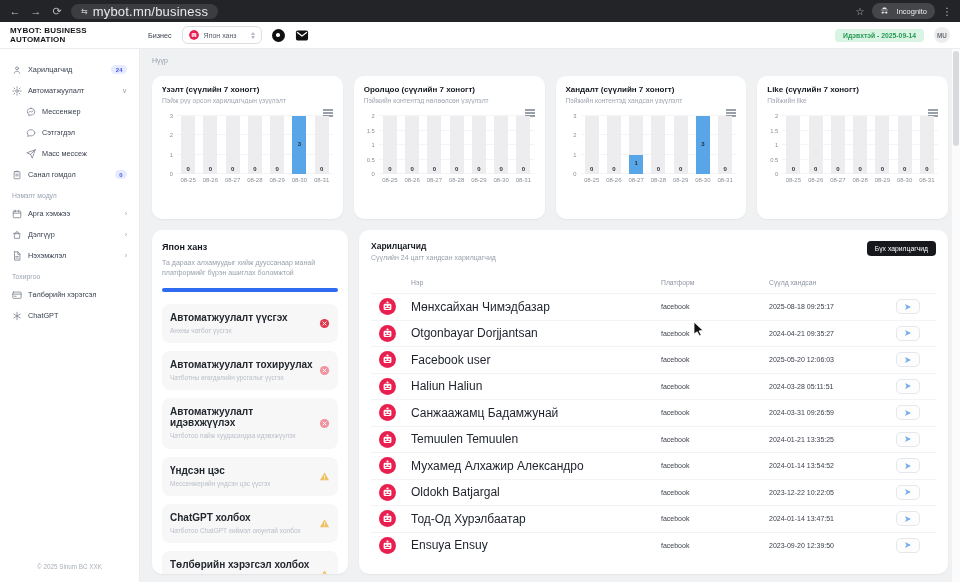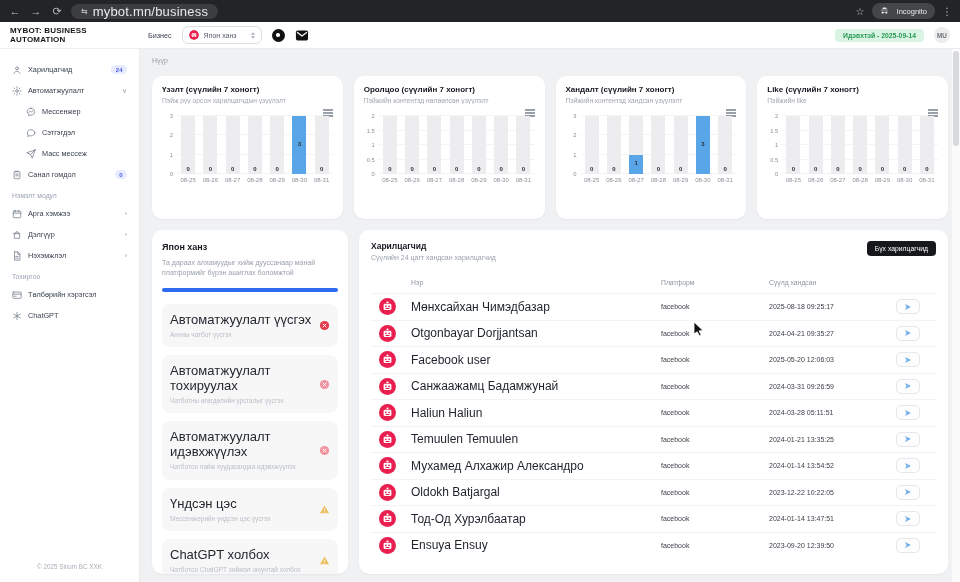--- a/index.html
+++ b/index.html
@@ -78,21 +78,21 @@
   .bottom-row { display:grid; grid-template-columns:196px 1fr; gap:11px; margin-top:11px; align-items:start; }
   .panel { background:#fff; border-radius:10px; box-shadow:0 1px 2px rgba(20,24,33,.05); }
 
   .onboard { padding:12px 10px; height:344px; overflow:hidden; }
   .ob-title { font-size:9px; font-weight:bold; color:#14181f; }
   .ob-desc { font-size:7px; color:#9aa1ac; line-height:1.45; margin-top:6px; }
   .ob-progress { height:4px; border-radius:2px; margin:10px 0 12px; }
   .steps { display:flex; flex-direction:column; gap:8px; }
   .step { background:#f7f7f8; border-radius:8px; padding:8px 8px; display:flex; align-items:center; gap:6px; cursor:pointer; }
   .step-main { flex:1; }
-  .step-title { font-size:13px; font-weight:normal; color:#23282f; }
+  .step-title { font-size:10px; font-weight:bold; color:#23282f; }
   .step-sub { font-size:6.5px; color:#b9bfc7; margin-top:3px; line-height:1.4; }
   .st-ic { width:11px; height:11px; flex:none; }
 
   .customers { padding:11px 12px; height:344px; overflow:hidden; }
   .cust-head { display:flex; align-items:flex-start; }
   .cust-titles { flex:1; }
   .cust-title { font-size:8.5px; font-weight:bold; color:#14181f; }
   .cust-sub { font-size:7px; color:#9aa1ac; margin-top:3px; }
   .all-btn { background:#17181b; color:#fff; font-size:6.8px; padding:4px 8px; border-radius:4px; border:none; cursor:pointer; }
   .tbl { margin-top:15px; }
@@ -687,41 +687,41 @@
               </div>
               <div class="trow">
                 <div class="r-avatar"><svg viewBox="0 0 24 24" style="width:100%;height:100%">
                     <circle cx="12" cy="12" r="12" fill="#e81f4f"></circle>
                     <rect x="6.5" y="8" width="11" height="9" rx="2" fill="#fff"></rect>
                     <rect x="10.5" y="5" width="3" height="2.4" rx="1" fill="#fff"></rect>
                     <circle cx="9.7" cy="11.7" r="1.25" fill="#e81f4f"></circle>
                     <circle cx="14.3" cy="11.7" r="1.25" fill="#e81f4f"></circle>
                     <rect x="9" y="14.2" width="6" height="1.3" rx=".65" fill="#e81f4f"></rect>
                   </svg></div>
+                <span class="r-name">Haliun Haliun</span>
+                <span class="r-plat">facebook</span>
+                <span class="r-date">2024-03-28 05:11:51</span>
+                <button class="send-btn">
+                  <svg viewBox="0 0 24 24">
+                    <path d="M3 3l18 9-18 9 4.5-9L3 3z" fill="#73aee9"></path>
+                  </svg>
+                </button>
+              </div>
+              <div class="trow">
+                <div class="r-avatar"><svg viewBox="0 0 24 24" style="width:100%;height:100%">
+                    <circle cx="12" cy="12" r="12" fill="#e81f4f"></circle>
+                    <rect x="6.5" y="8" width="11" height="9" rx="2" fill="#fff"></rect>
+                    <rect x="10.5" y="5" width="3" height="2.4" rx="1" fill="#fff"></rect>
+                    <circle cx="9.7" cy="11.7" r="1.25" fill="#e81f4f"></circle>
+                    <circle cx="14.3" cy="11.7" r="1.25" fill="#e81f4f"></circle>
+                    <rect x="9" y="14.2" width="6" height="1.3" rx=".65" fill="#e81f4f"></rect>
+                  </svg></div>
                 <span class="r-name">Санжаажамц Бадамжунай</span>
                 <span class="r-plat">facebook</span>
                 <span class="r-date">2024-03-31 09:26:59</span>
-                <button class="send-btn">
-                  <svg viewBox="0 0 24 24">
-                    <path d="M3 3l18 9-18 9 4.5-9L3 3z" fill="#73aee9"></path>
-                  </svg>
-                </button>
-              </div>
-              <div class="trow">
-                <div class="r-avatar"><svg viewBox="0 0 24 24" style="width:100%;height:100%">
-                    <circle cx="12" cy="12" r="12" fill="#e81f4f"></circle>
-                    <rect x="6.5" y="8" width="11" height="9" rx="2" fill="#fff"></rect>
-                    <rect x="10.5" y="5" width="3" height="2.4" rx="1" fill="#fff"></rect>
-                    <circle cx="9.7" cy="11.7" r="1.25" fill="#e81f4f"></circle>
-                    <circle cx="14.3" cy="11.7" r="1.25" fill="#e81f4f"></circle>
-                    <rect x="9" y="14.2" width="6" height="1.3" rx=".65" fill="#e81f4f"></rect>
-                  </svg></div>
-                <span class="r-name">Haliun Haliun</span>
-                <span class="r-plat">facebook</span>
-                <span class="r-date">2024-03-28 05:11:51</span>
                 <button class="send-btn">
                   <svg viewBox="0 0 24 24">
                     <path d="M3 3l18 9-18 9 4.5-9L3 3z" fill="#73aee9"></path>
                   </svg>
                 </button>
               </div>
               <div class="trow">
                 <div class="r-avatar"><svg viewBox="0 0 24 24" style="width:100%;height:100%">
                     <circle cx="12" cy="12" r="12" fill="#e81f4f"></circle>
                     <rect x="6.5" y="8" width="11" height="9" rx="2" fill="#fff"></rect>

